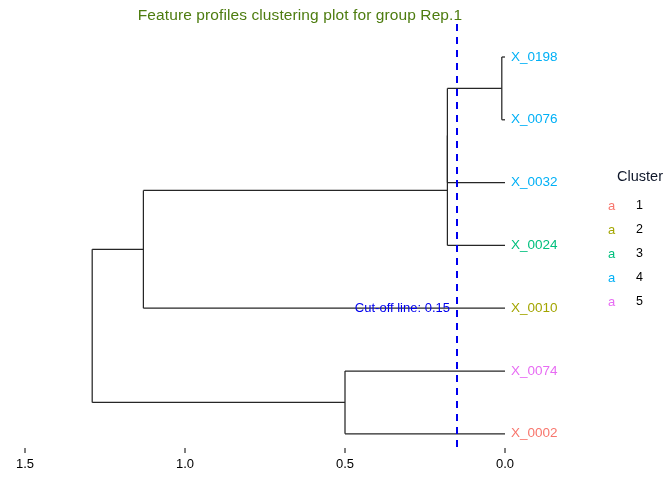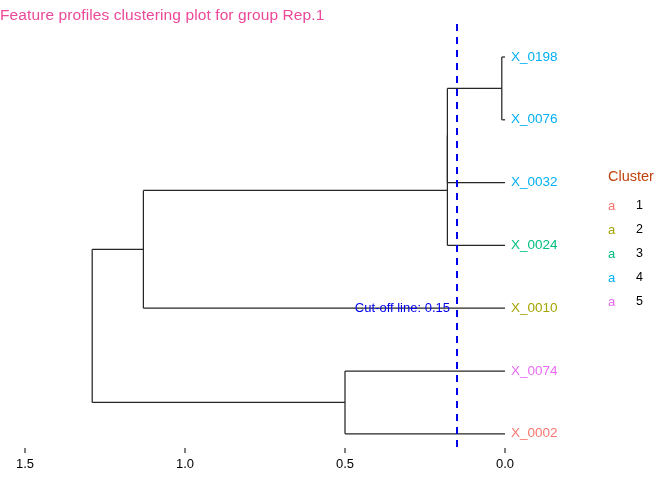--- a/index.html
+++ b/index.html
@@ -13,22 +13,23 @@
     height: 480px;
     background: #ffffff;
     font-family: "Liberation Sans", sans-serif;
     overflow: hidden;
   }
   #plot-title {
     position: absolute;
     left: 0;
     top: 6px;
     width: 600px;
+    text-align: center;
     font-size: 15.5px;
-    color: #ec4899;
+    color: #4d7c0f;
     letter-spacing: 0.1px;
     white-space: nowrap;
   }
   svg#dendro {
     position: absolute;
     left: 0;
     top: 0;
     width: 672px;
     height: 480px;
   }
@@ -66,23 +67,24 @@
     text-anchor: end;
   }
   #legend {
     position: absolute;
     left: 608px;
     top: 168px;
     width: 64px;
   }
   #legend-title {
     font-size: 14.5px;
-    color: #c2410c;
+    color: #0f172a;
     margin: 0 0 9px 0;
     white-space: nowrap;
+    text-align: center;
   }
   .legend-row {
     display: flex;
     align-items: center;
     height: 24px;
   }
   .legend-key {
     width: 20px;
     font-size: 13px;
     font-family: "Liberation Sans", sans-serif;

